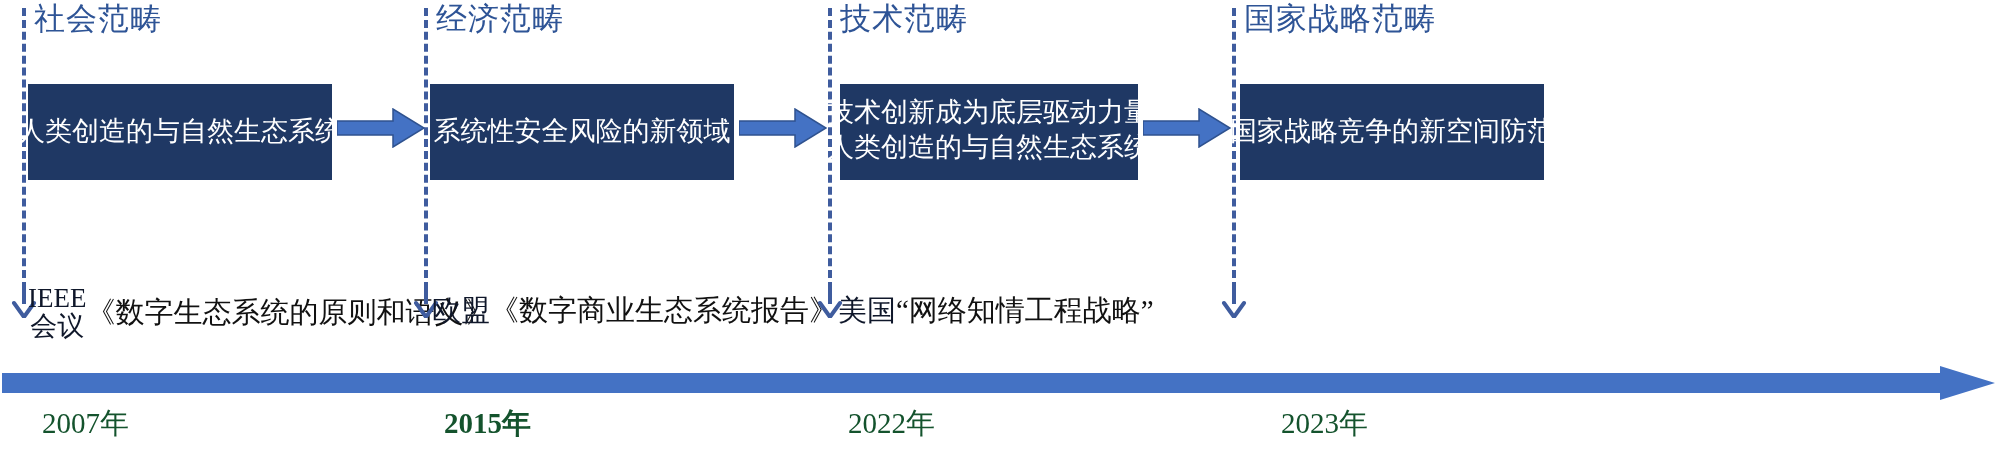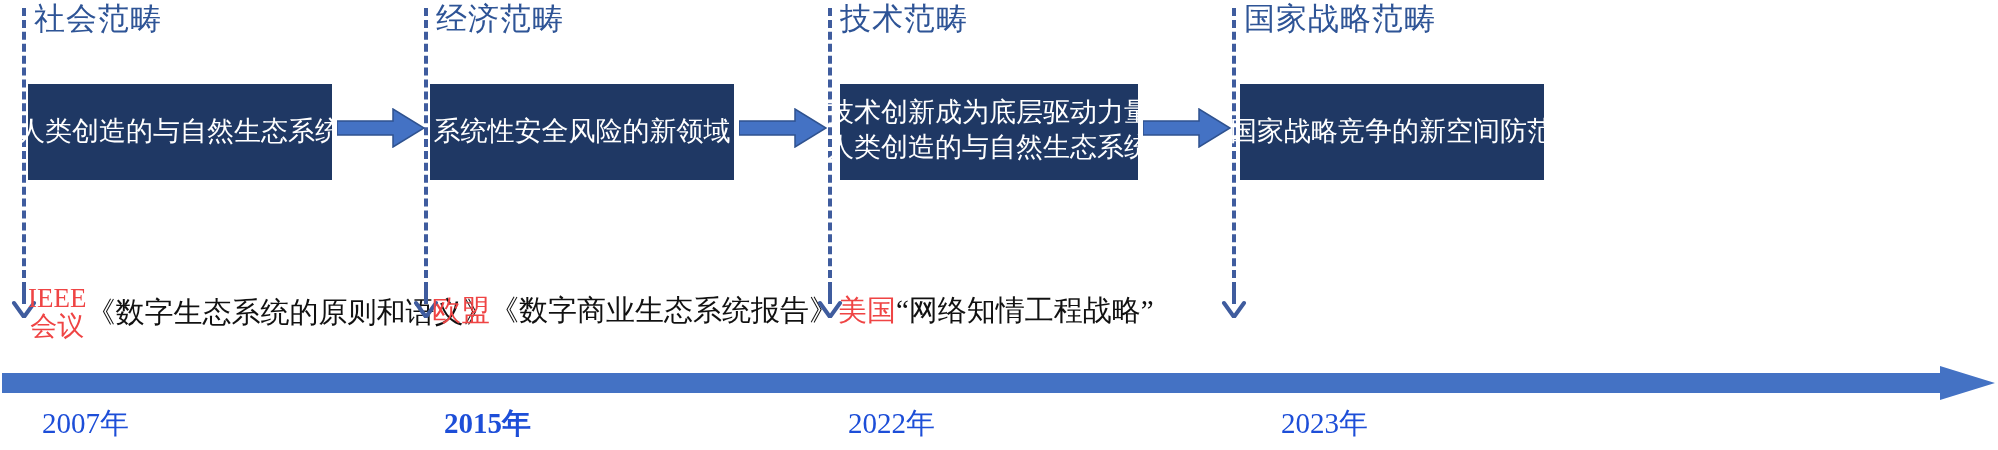--- a/index.html
+++ b/index.html
@@ -59,42 +59,42 @@
   .conn-arrow svg { display:block; }
 
   
   .src-cap {
     position:absolute;
     top:291px;
     font-size:29px;
     white-space:nowrap;
     color:#000000;
   }
-  .src-cap .org { color:#ef4444; }
+  .src-cap .org { color:#0f172a; }
   .src-cap .org.stacked {
     display:inline-block;
     vertical-align:middle;
     font-size:27px;
     line-height:1.02;
     text-align:center;
     white-space:pre-line;
     position:relative;
     top:-3px;
   }
   .src-cap .title { color:#111111; }
 
   
   #timeline { position:absolute; left:0; top:366px; width:1998px; height:34px; }
   #timeline svg { display:block; }
 
   .year {
     position:absolute;
     top:404px;
     font-size:29px;
-    color:#1d4ed8;
+    color:#14532d;
     white-space:nowrap;
   }
 </style>
 </head>
 <body>
 
 <div id="stage">
 
   <div class="marker" style="left:22px;"></div>
   <div class="marker-head" style="left:11px; top:288px;">

